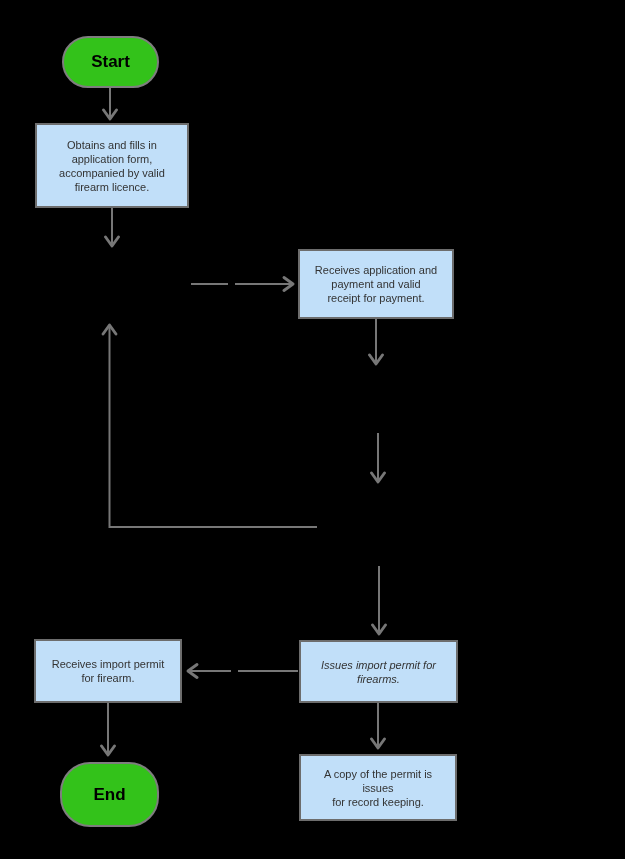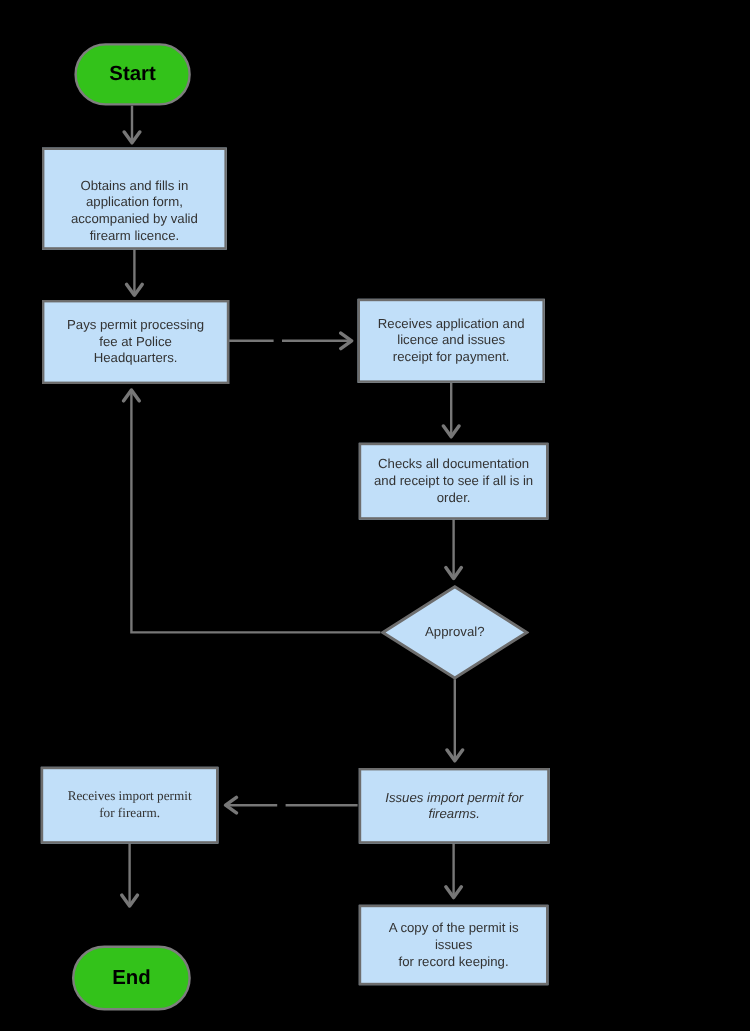--- a/index.html
+++ b/index.html
@@ -79,64 +79,48 @@
     <path class="edge" d="M298 671 H238"></path>
     <path class="edge" d="M231 671 H188" marker-end="url(#arr)"></path>
     <path class="edge" d="M378 703 V748" marker-end="url(#arr)"></path>
     <path class="edge" d="M108 703 V755" marker-end="url(#arr)"></path>
   </svg>
 
   <div class="node terminal" style="left:62px;top:36px;width:97px;height:52px;justify-content:center;">
     <span>Start</span>
   </div>
 
-  <div class="node process" style="left:35px;top:123px;width:154px;height:85px;align-items:flex-end;">
+  <div class="node process" style="left:35px;top:123px;width:154px;height:85px;">
     <span>Obtains and fills in
 application form,
 accompanied by valid
 firearm licence.</span>
   </div>
 
-  <div class="node process" style="left:35px;top:250px;width:156px;height:70px;">
-    <span>Pays permit processing
-fee at Police
-Headquarters.</span>
-  </div>
 
   <div class="node process" style="left:298px;top:249px;width:156px;height:70px;">
     <span>Receives application and
-licence and issues
+payment and valid
 receipt for payment.</span>
   </div>
 
-  <div class="node process" style="left:299px;top:369px;width:158px;height:64px;">
-    <span>Checks all documentation
-and receipt to see if all is in
-order.</span>
-  </div>
 
-  <div class="node decision" style="left:317px;top:487px;width:124px;height:80px;">
-    <svg class="diamond-shape" viewBox="0 0 124 80" aria-hidden="true">
-      <polygon points="62,2 122,40 62,78 2,40"></polygon>
-    </svg>
-    <span class="decision-label">Approval?</span>
-  </div>
 
   <div class="node process" style="left:299px;top:640px;width:159px;height:63px;font-style:italic;">
     <span>Issues import permit for
 firearms.</span>
   </div>
 
-  <div class="node process" style="left:34px;top:639px;width:148px;height:64px;font-family:Liberation Serif, serif;">
+  <div class="node process" style="left:34px;top:639px;width:148px;height:64px;">
     <span>Receives import permit
 for firearm.</span>
   </div>
 
   <div class="node process" style="left:299px;top:754px;width:158px;height:67px;">
     <span>A copy of the permit is issues
 for record keeping.</span>
   </div>
 
-  <div class="node terminal" style="left:60px;top:788px;width:99px;height:54px;">
+  <div class="node terminal" style="left:60px;top:762px;width:99px;height:65px;">
     <span>End</span>
   </div>
 
 </div>
 
 </body></html>

